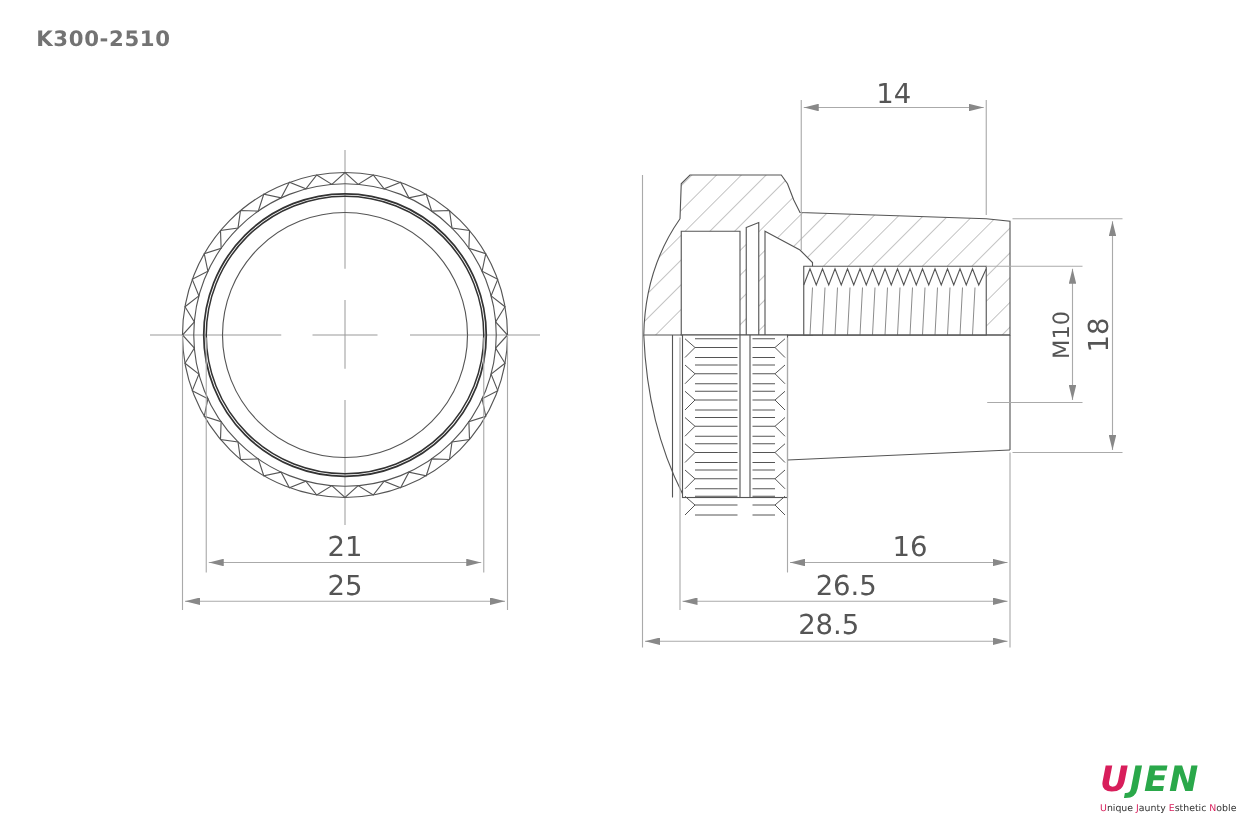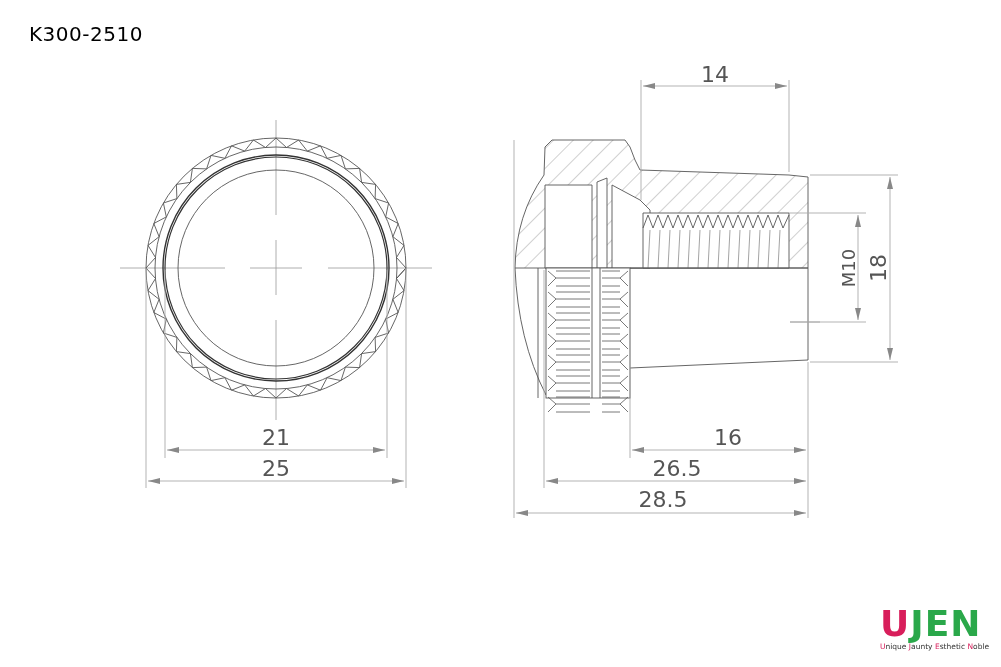--- a/index.html
+++ b/index.html
@@ -1,22 +1,22 @@
 <!DOCTYPE html>
 <html><head>
 <meta charset="utf-8">
 <style>
   html, body { margin:0; padding:0; background:#ffffff; }
   body { width:1001px; height:667px; position:relative; overflow:hidden; font-family:"DejaVu Sans", sans-serif; }
-  .title { position:absolute; left:29px; top:22px; font-size:20px; color:#000000; letter-spacing:0.5px; font-weight:400; }
+  .title { position:absolute; left:29px; top:22px; font-size:17px; color:#737373; letter-spacing:0.5px; font-weight:700; }
   svg.drawing { position:absolute; left:0; top:0; }
   .dimtext { font-family:"DejaVu Sans", sans-serif; fill:#555; font-size:22px; }
   .notes { position:absolute; left:32px; top:615px; font-size:10px; color:#444; line-height:15px; }
   .logo { position:absolute; left:880px; top:610px; width:110px; }
-  .logo-word { font-family:"DejaVu Sans", sans-serif; font-weight:bold; font-size:36px; letter-spacing:1px; line-height:28px; }
+  .logo-word { font-family:"DejaVu Sans", sans-serif; font-weight:bold; font-size:28px; letter-spacing:1px; line-height:28px;font-style:italic; }
   .logo-u { color:#d81e5b; }
   .logo-rest { color:#2aa84a; }
   .logo-tag { font-size:7.5px; color:#333; margin-top:4px; white-space:nowrap; }
   .logo-tag .cap { color:#d81e5b; }
 </style>
 </head>
 <body>
 
 <div class="title">K300-2510</div>
 

